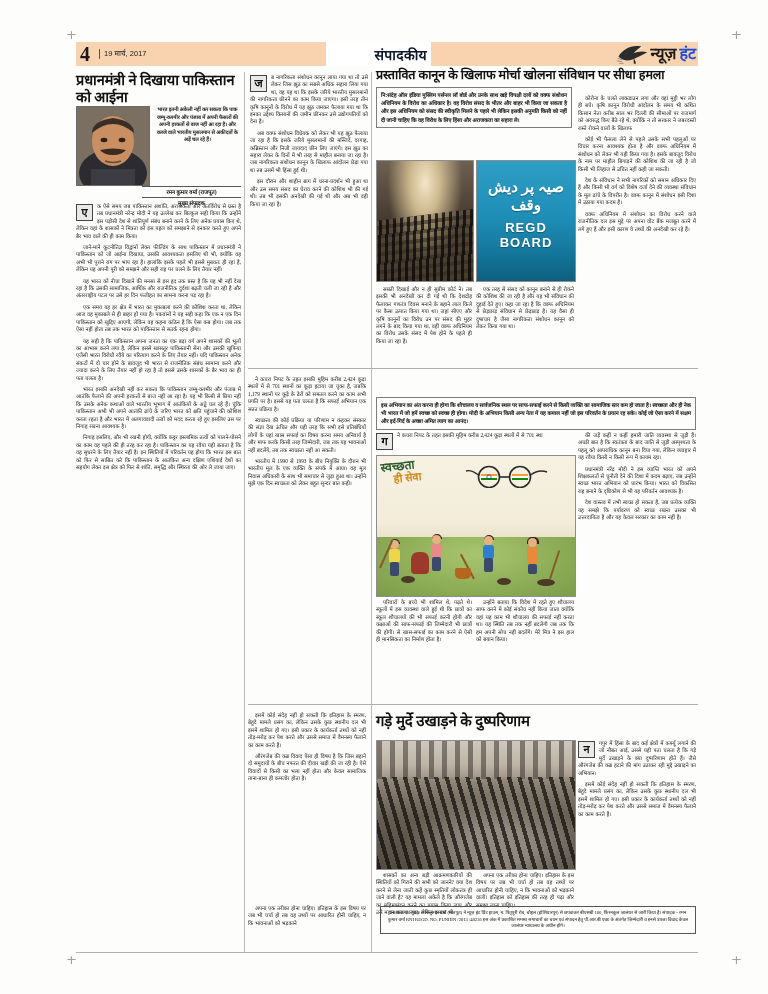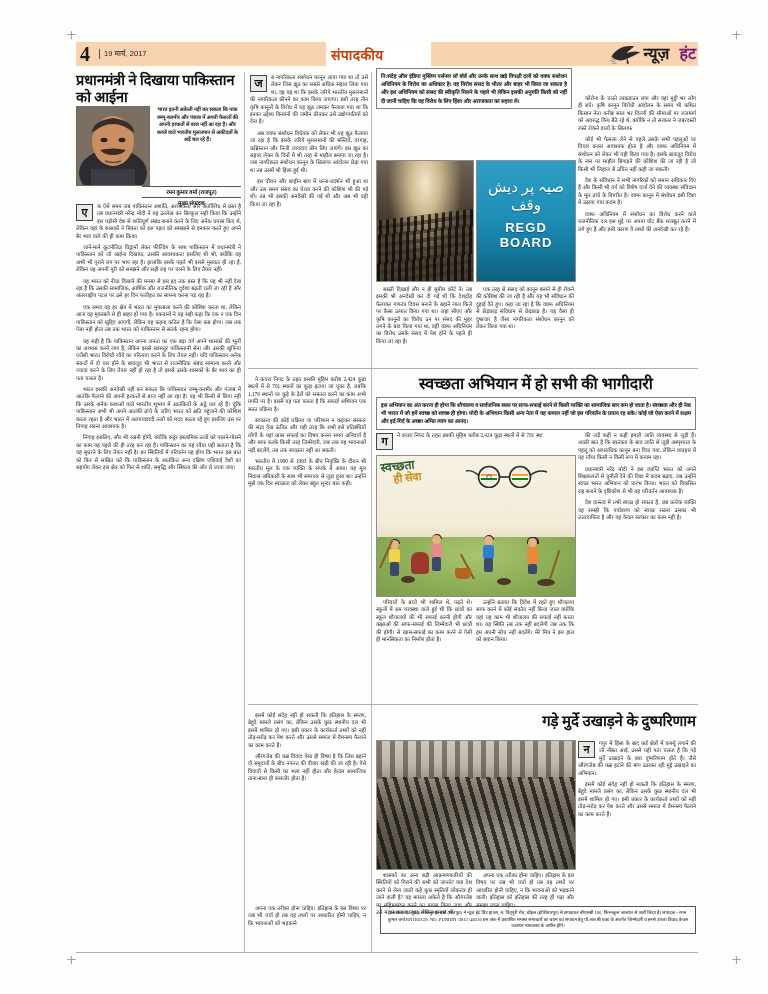--- a/index.html
+++ b/index.html
@@ -69,44 +69,44 @@
     color: #222;
     font-family: "Liberation Sans", sans-serif;
     border-left: 1px solid #555;
     padding-left: 4px;
     line-height: 10px;
   }
   .section-title {
     position: absolute;
     left: 255px; top: 3px;
     width: 96px;
-    text-align: left;
+    text-align: right;
     font-weight: bold;
     font-size: 14px;
-    color: #c2410c;
+    color: #0f172a;
     letter-spacing: .3px;
   }
   .brand {
     position: absolute;
     right: 2px; top: 0px;
     height: 24px;
     display: flex;
     align-items: center;
   }
   .brand-bird {
     width: 34px; height: 22px;
     margin-right: 2px;
   }
   .brand-n {
     font-size: 16px; font-weight: bold; color: #1b1b1b;
     line-height: 20px;
   }
   .brand-h {
-    font-size: 16px; font-weight: bold; color: #701a75;
-    margin-left: 10px; line-height: 20px;
+    font-size: 16px; font-weight: bold; color: #1d4ed8;
+    margin-left: 3px; line-height: 20px;
   }
 
   
   .vrule {
     position: absolute;
     width: 1px;
     background: #b9b9b9;
   }
   .hrule {
     position: absolute;
@@ -287,21 +287,21 @@
     letter-spacing: 1px;
     text-shadow: 0 1px 1px rgba(0,0,0,.35);
   }
   .waqf-ur {
     position: absolute;
     left: 0; width: 100%;
     top: 14%;
     text-align: center;
     color: #ffffff;
     font-size: 15px;
-    font-weight: normal;
+    font-weight: bold;
     letter-spacing: 2px;
     direction: rtl;
     text-shadow: 0 1px 1px rgba(0,0,0,.35);
   }
 
   
   .img-swachh {
     background: linear-gradient(180deg,#f6f1e2 0%, #f2ecd9 48%, #e7e0c6 62%, #cfe0a6 70%, #b9d287 100%);
   }
   .sw-logo {
@@ -461,20 +461,21 @@
   <div id="col2">
     <div class="body" id="waqf-c1">
       <span class="dropcap">ज</span>
     <p style="text-indent: 0px;">ब नागरिकता संशोधन कानून लाया गया था तो उसे लेकर जिस झूठ का सबसे अधिक सहारा लिया गया था, वह यह था कि इसके जरिये भारतीय मुसलमानों की नागरिकता छीनने का काम किया जाएगा। इसी तरह तीन कृषि कानूनों के विरोध में यह झूठ जमकर फैलाया गया था कि इनका उद्देश्य किसानों की जमीन छीनकर उसे उद्योगपतियों को देना है।</p>
         <p>अब वक्फ संशोधन विधेयक को लेकर भी यह झूठ फैलाया जा रहा है कि इसके जरिये मुसलमानों की मस्जिदें, दरगाह, कब्रिस्तान और निजी जायदाद छीन लिए जाएंगे। इस झूठ का सहारा लेकर के दिनों में भी तरह से माहौल बनाया जा रहा है। जब नागरिकता संशोधन कानून के खिलाफ आंदोलन छेड़ा गया था तब उसमें भी हिंसा हुई थी।</p>
         <p>इस दौरान और शाहीन बाग में धरना-प्रदर्शन भी हुआ था और उस समय संसद का घेराव करने की कोशिश भी की गई थी। तब भी इसकी अनदेखी की गई थी और अब भी वही किया जा रहा है।</p>
       </div>
   </div>
 
   <div id="story1">
+    <div id="story1-headline" class="hl">प्रस्तावित कानून के खिलाफ मोर्चा खोलना संविधान पर सीधा हमला</div>
     <div class="leadbox">नि:संदेह ऑल इंडिया मुस्लिम पर्सनल लॉ बोर्ड और उनके साथ खड़े विपक्षी दलों को वक्फ संशोधन अधिनियम के विरोध का अधिकार है। वह विरोध संसद के भीतर और बाहर भी किया जा सकता है और इस अधिनियम को संसद की स्वीकृति मिलने के पहले भी लेकिन इसकी अनुमति किसी को नहीं दी जानी चाहिए कि वह विरोध के लिए हिंसा और अराजकता का सहारा ले।</div>
   </div>
 
   <div class="photo img-parliament" style="left:376px; top:160px; width:96px; height:120px; position:absolute;"></div>
   <div class="photo img-waqf" style="left:476px; top:160px; width:98px; height:120px; position:absolute;">
     <div class="waqf-ur">صیہ پر دیش وقف</div>
     <div class="waqf-en">REGD BOARD</div>
   </div>
 
   <div class="body" id="waqf-c2" style="position:absolute; left:376px; top:286px; width:96px; height:76px;">
@@ -483,23 +484,20 @@
   <div class="body" id="waqf-c3" style="position:absolute; left:476px; top:286px; width:98px; height:76px;">
       <p>एक तरह से संसद को कानून बनाने से ही रोकने की कोशिश की जा रही है और यह भी संविधान की दुहाई देते हुए। कहा जा रहा है कि वक्फ अधिनियम से छेड़छाड़ संविधान से छेड़छाड़ है। यह वैसा ही दुष्प्रचार है जैसा नागरिकता संशोधन कानून को लेकर किया गया था।</p>
     </div>
   <div class="body" id="waqf-c4" style="position:absolute; left:578px; top:95px; width:118px; height:267px;">
       <p>कोरोना के चलते लाकडाउन लगा और वहां मुट्ठी भर लोग ही बचे। कृषि कानून विरोधी आंदोलन के समय भी कथित किसान नेता करीब साल भर दिल्ली की सीमाओं पर राजमार्ग को अवरुद्ध किए बैठे रहे थे, क्योंकि न तो सरकार ने जबरदस्ती रास्ते रोकने वालों के खिलाफ</p>
       <p>कोई भी फैसला लेने से पहले उसके सभी पहलुओं पर विचार करना आवश्यक होता है और वक्फ अधिनियम में संशोधन को लेकर भी यही किया गया है। इसके बावजूद विरोध के नाम पर माहौल बिगाड़ने की कोशिश की जा रही है जो किसी भी लिहाज से उचित नहीं कही जा सकती।</p>
       <p>देश के संविधान ने सभी नागरिकों को समान अधिकार दिए हैं और किसी भी वर्ग को विशेष दर्जा देने की व्यवस्था संविधान के मूल ढांचे के विपरीत है। वक्फ कानून में संशोधन इसी दिशा में उठाया गया कदम है।</p>
       <p>वक्फ अधिनियम में संशोधन का विरोध करने वाले राजनीतिक दल इस मुद्दे पर अपना वोट बैंक मजबूत करने में लगे हुए हैं और इसी कारण वे तथ्यों की अनदेखी कर रहे हैं।</p>
     </div>
 
-  <div style="position:absolute; left:376px; top:374px; width:320px;">
-    <div class="hl" style="font-size:16px; line-height:19px; text-align:center;">स्वच्छता अभियान में हो सभी की भागीदारी</div>
-  </div>
   <div class="leadbox" style="position:absolute; left:376px; top:397px; width:320px;">इस अभियान का अंत करना ही होगा कि शौचालय व सार्वजनिक स्थल पर साफ-सफाई करने से किसी व्यक्ति का सामाजिक स्तर कम हो जाता है। स्वच्छता और ही नेक भी भारत में जो हमें स्वच्छ को स्वच्छ ही होगा। मोदी के अभियान किसी अन्य नेता में यह कमाल नहीं जो इस परिवर्तन के प्रयत्न रह सके। कोई जो ऐसा करने में सक्षम और इर्द-गिर्द के अच्छा अमित त्याग का आनंद।</div>
 
   <div class="photo img-swachh" style="position:absolute; left:376px; top:455px; width:198px; height:140px;">
     <div class="sw-logo">
       <span>स्वच्छता</span>
       <span class="s2">ही सेवा</span>
     </div>
     <svg class="sw-glasses" viewBox="0 0 84 24">
       <circle cx="24" cy="13" r="10.5" fill="none" stroke="#2b2b2b" stroke-width="1.6"></circle>
       <circle cx="55" cy="13" r="10.5" fill="none" stroke="#2b2b2b" stroke-width="1.6"></circle>
@@ -564,21 +562,21 @@
   <div class="body" id="sw-c3" style="position:absolute; left:476px; top:599px; width:98px; height:92px;">
       <p>उन्होंने बताया कि विदेश में रहते हुए शौचालय साफ करने में कोई संकोच नहीं किया जाता क्योंकि वहां यह काम भी शौचालय की सफाई नहीं करता था। यह स्थिति तब तक नहीं बदलेगी जब तक कि हम अपनी सोच नहीं बदलेंगे। मेरे मित्र ने इस हाल को बयान किया।</p>
     </div>
   <div class="body" id="sw-c4" style="position:absolute; left:578px; top:432px; width:118px; height:259px;">
       <p>की जड़ें कहीं न कहीं हमारी जाति व्यवस्था से जुड़ी हैं। अच्छी बात है कि स्वतंत्रता के बाद जाति से जुड़ी अस्पृश्यता के पहलू को आपराधिक कानून बना दिया गया, लेकिन व्यवहार में यह रवैया किसी न किसी रूप में कायम रहा।</p>
       <p>प्रधानमंत्री नरेंद्र मोदी ने इस व्याप्ति भारत को अपने शिक्षकलतों से चुनौती देने की दिशा में कदम बढ़ाए, जब उन्होंने स्वच्छ भारत अभियान को प्रारंभ किया। भारत को विकसित राह बनाने के दृष्टिकोण से भी यह परिवर्तन आवश्यक है।</p>
       <p>देश वास्तव में तभी स्वच्छ हो सकता है, जब प्रत्येक व्यक्ति यह समझे कि पर्यावरण को स्वच्छ रखना उसका भी उत्तरदायित्व है और यह केवल सरकार का काम नहीं है।</p>
     </div>
 
   <div style="position:absolute; left:376px; top:712px; width:320px;">
-    <div class="hl" style="font-size:15px; line-height:18px; text-align:right;">गड़े मुर्दे उखाड़ने के दुष्परिणाम</div>
+    <div class="hl" style="font-size:15px; line-height:18px; text-align:left;">गड़े मुर्दे उखाड़ने के दुष्परिणाम</div>
   </div>
 
   <div class="photo img-riot" style="position:absolute; left:376px; top:740px; width:198px; height:128px;"></div>
 
   <div class="body" id="md-c1" style="position:absolute; left:376px; top:872px; width:96px; height:60px;">
   <p>शासकों का अन्य बड़ी आक्रमणकारियों की स्थितियों को गिराने की सभी को जानने? क्या देश करने से लेना जाती कहें कुछ स्मृतियों लोकतंत्र ही जाने वाली है? यह मामला अकेले है कि औरंगजेब का महिमामंडन करने का प्रयास किया जाए और उसे महान बताया जाए, लेकिन इसका भी</p>
     </div>
   <div class="body" id="md-c2" style="position:absolute; left:476px; top:872px; width:98px; height:60px;">
       <p>अपना एक तरीका होना चाहिए। इतिहास के इस विषय पर जब भी चर्चा हो तब वह तथ्यों पर आधारित होनी चाहिए, न कि भावनाओं को भड़काने वाली। इतिहास को इतिहास की तरह ही पढ़ा और समझा जाना चाहिए।</p>
     </div>

